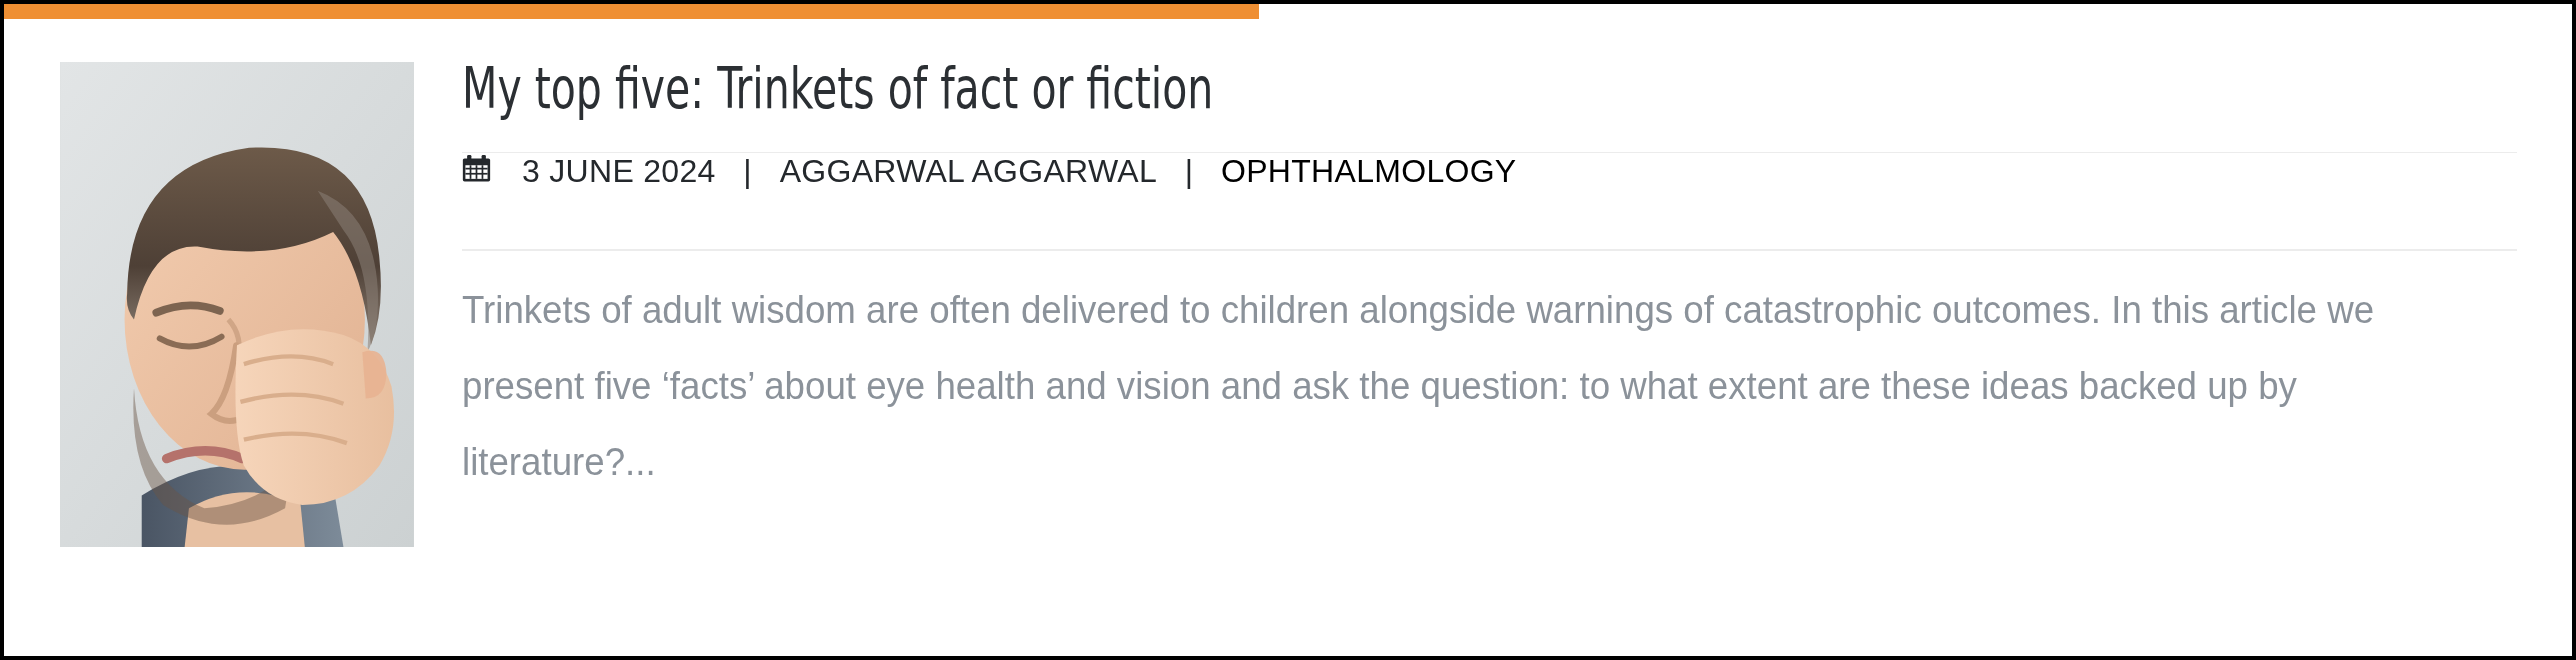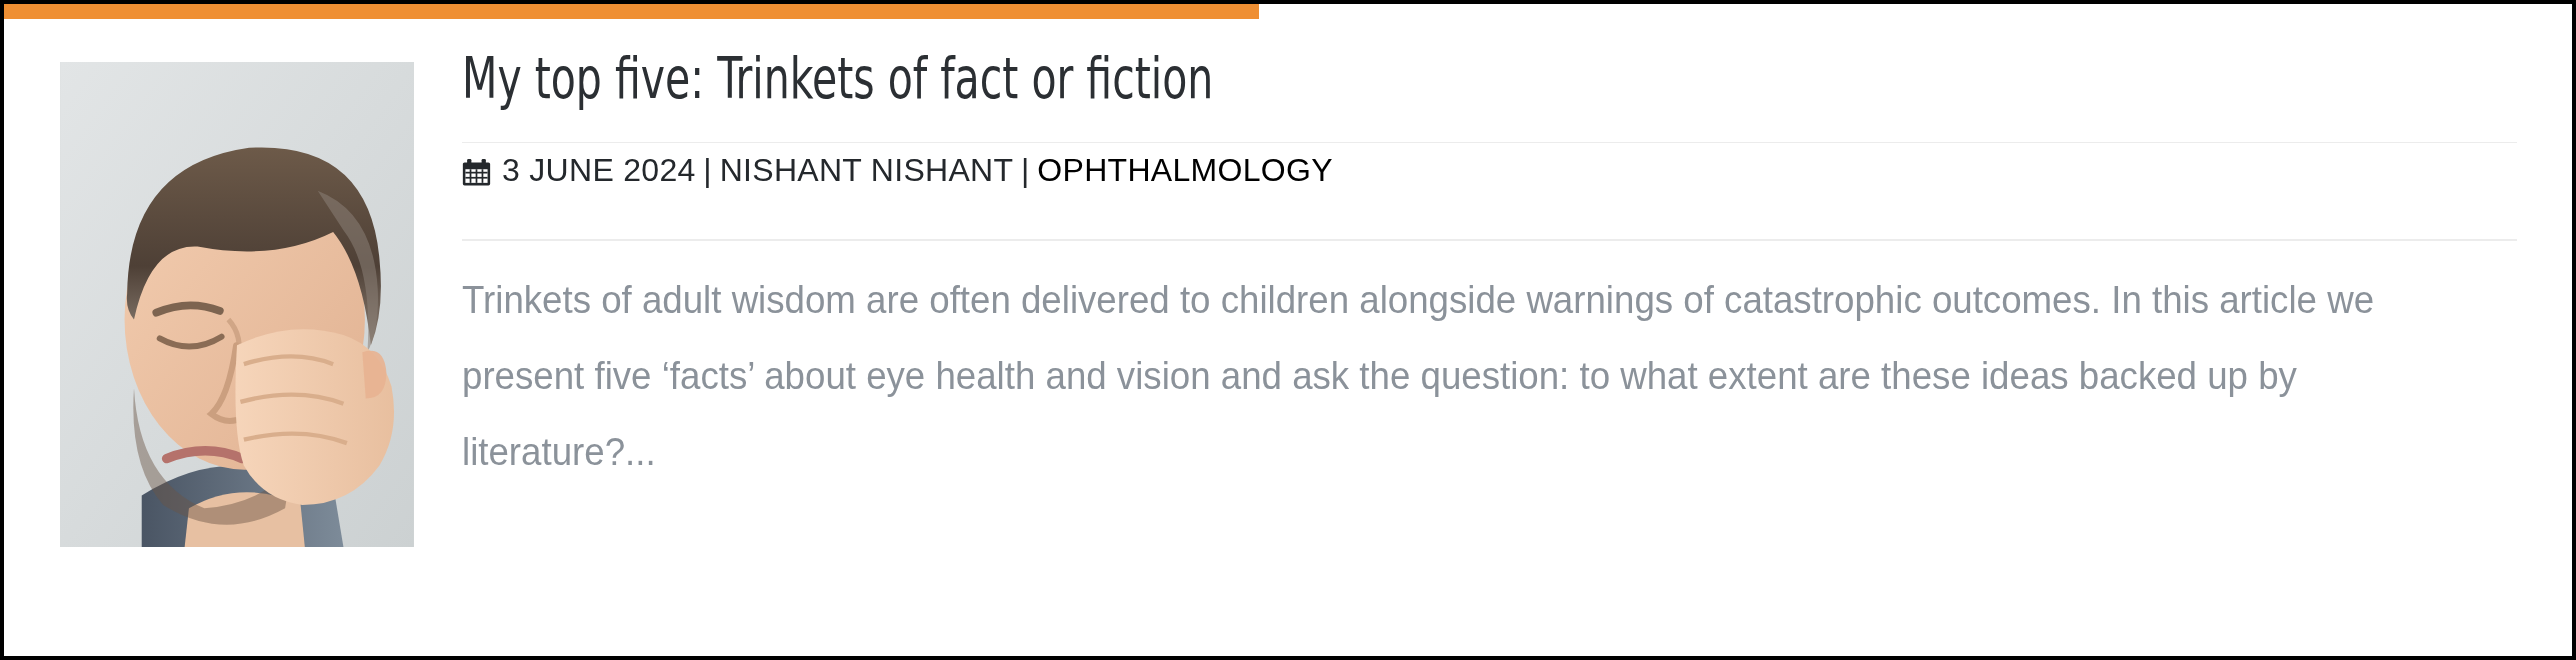--- a/index.html
+++ b/index.html
@@ -50,21 +50,21 @@
     width: 354px;
     height: 485px;
     overflow: hidden;
     background: #d7dada;
   }
   .thumb svg { display: block; width: 354px; height: 485px; }
 
   .article-body {
     position: absolute;
     left: 458px;
-    top: 26px;
+    top: 36px;
     width: 2055px;
   }
 
   .article-title {
     margin: 0;
     font-family: "Liberation Sans Narrow", "DejaVu Sans Condensed", "Liberation Sans", sans-serif;
     font-stretch: condensed;
     font-weight: 400;
     font-size: 57px;
     line-height: 67px;
@@ -78,27 +78,27 @@
   .rule {
     height: 1.7px;
     background: #ececec;
     width: 2055px;
   }
   .rule-top { margin-top: 30px; }
   .rule-bottom { margin-top: 41px; }
 
   .meta-line {
     display: flex;
-    align-items: center;
     height: 55px;
     font-family: "Liberation Sans Narrow", "Liberation Sans", sans-serif;
     font-size: 32px;
     letter-spacing: 0.3px;
     color: #24282c;
     white-space: nowrap;
+    gap: 20px;
   }
   .cal-icon {
     display: inline-block;
     width: 29px;
     height: 27.5px;
     margin-right: 11px;
     position: relative;
     top: 1.7px;
     flex: 0 0 auto;
   }
@@ -209,21 +209,21 @@
               <rect x="4" y="15" width="26" height="2"></rect>
               <rect x="4" y="21" width="26" height="2"></rect>
               <rect x="9" y="12" width="2" height="16"></rect>
               <rect x="16" y="12" width="2" height="16"></rect>
               <rect x="23" y="12" width="2" height="16"></rect>
             </g>
           </svg>
         </span>
         <span class="meta-date">3 JUNE 2024</span>
         <span class="meta-sep">|</span>
-        <span class="meta-author">NISHANT NISHANT</span>
+        <span class="meta-author">AGGARWAL AGGARWAL</span>
         <span class="meta-sep">|</span>
         <a class="meta-category" href="#">OPHTHALMOLOGY</a>
       </div>
 
       <div class="rule rule-bottom"></div>
 
       <p class="excerpt">Trinkets of adult wisdom are often delivered to children alongside warnings of catastrophic outcomes. In this article we present five ‘facts’ about eye health and vision and ask the question: to what extent are these ideas backed up by literature?...</p>
 
     </div>
   </div>

